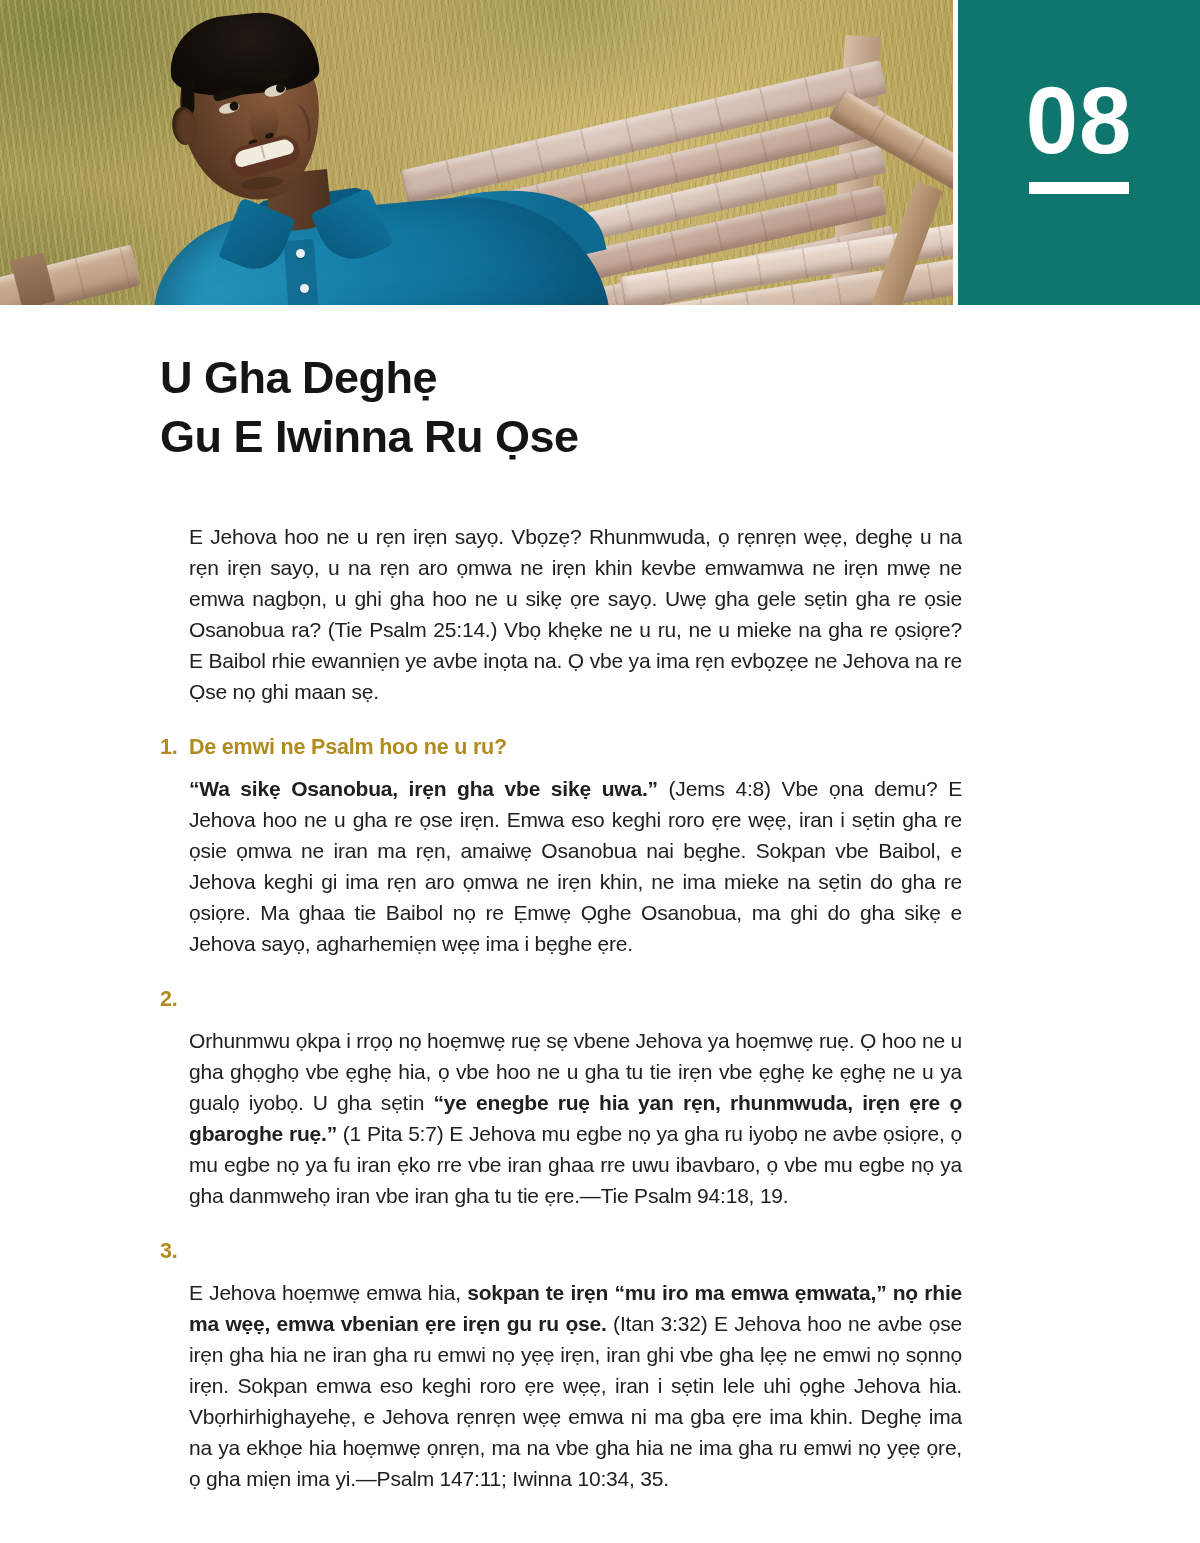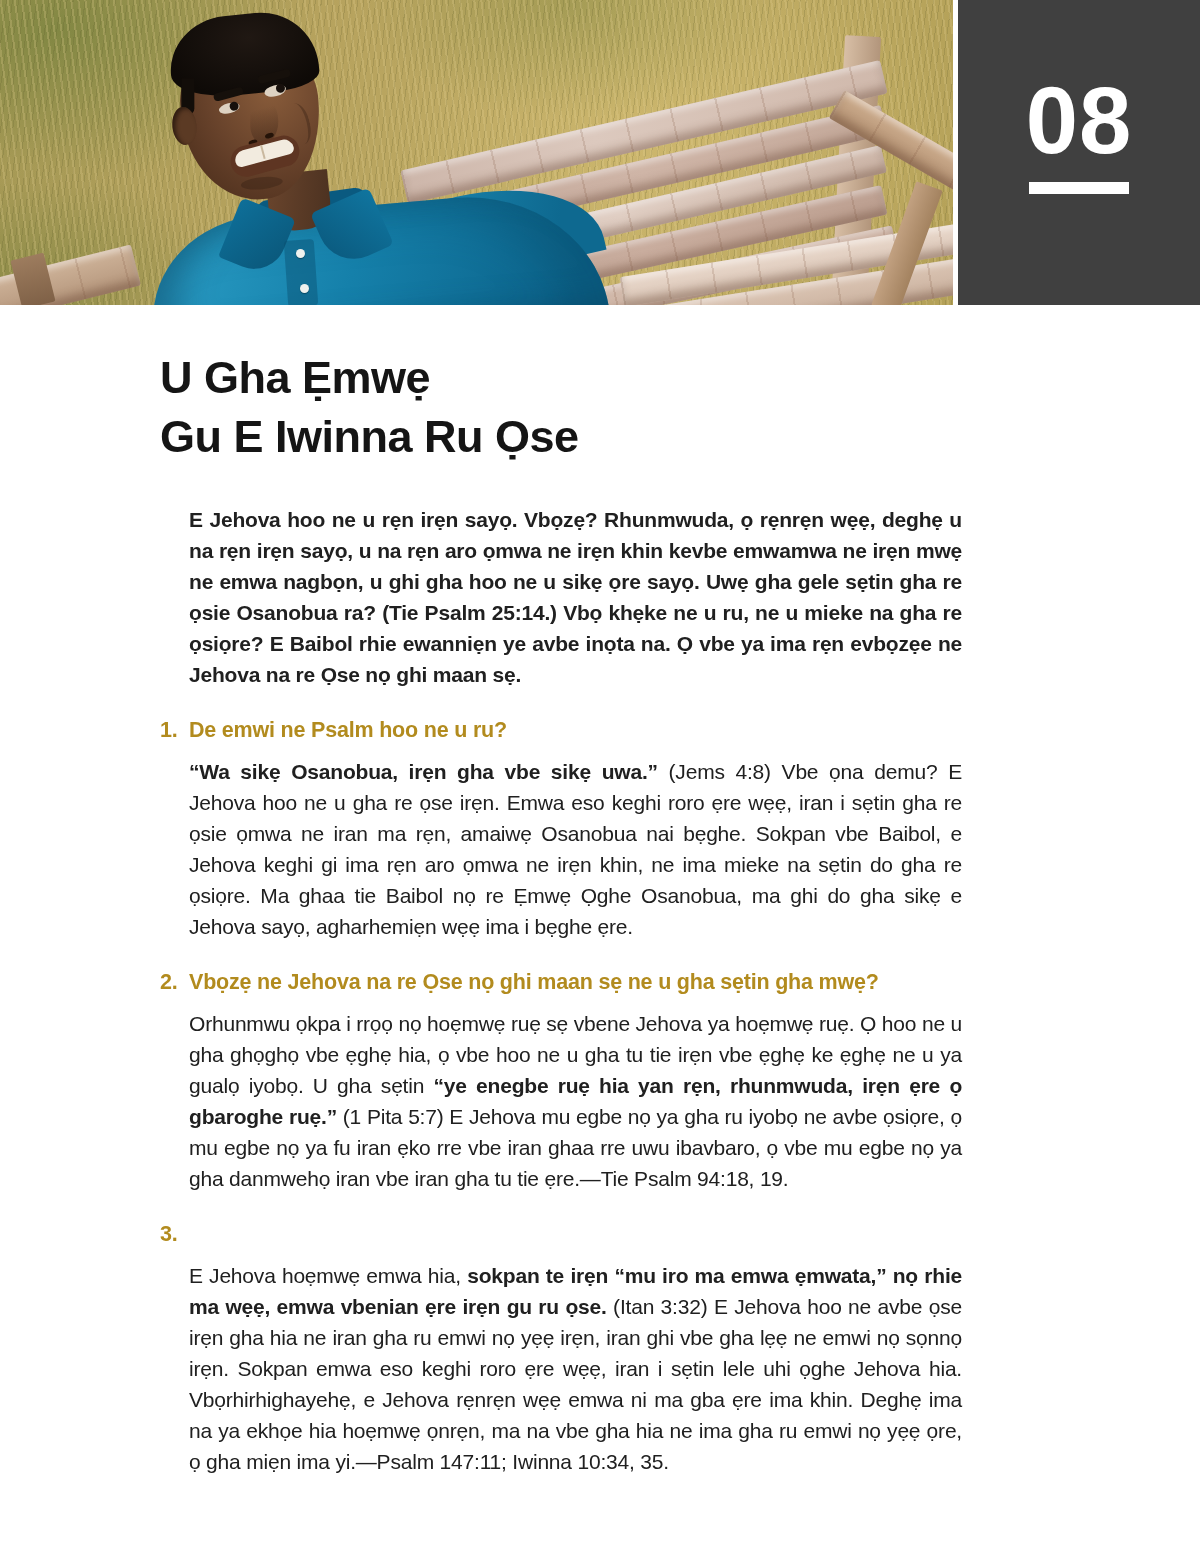--- a/index.html
+++ b/index.html
@@ -122,21 +122,21 @@
   .content{position:absolute;left:160px;top:348px;width:802px;color:#202020;}
   .title{
     font-size:45px;line-height:59px;font-weight:700;color:#151515;
     letter-spacing:-0.5px;margin:0;
   }
   .para{
     margin:0 0 0 29px;width:773px;
     font-size:21px;line-height:31px;text-align:justify;letter-spacing:-0.2px;
     color:#202020;
   }
-  .intro{margin-top:38px;font-weight:bold;}
+  .intro{margin-top:55px;}
   .question{margin-top:25px;}
   .q-head{
     display:flex;font-weight:700;font-size:21.5px;line-height:30px;
     margin:0 0 11px 0;letter-spacing:-0.2px;
   }
   .q-num{flex:none;width:29px;}
   .b{font-weight:700;}
 </style>
 </head>
 <body>
@@ -188,42 +188,41 @@
         <div class="fold-right"></div>
         <div class="mouth">
           <div class="teeth"></div>
           <div class="tooth-gap"></div>
         </div>
         <div class="chin-shadow"></div>
       </div>
     </div>
   </div>
 
-  <div class="badge" style="background:#404040;">
+  <div class="badge" style="background:#0f766e;">
     <div class="badge-number">08</div>
     <div class="badge-underline"></div>
   </div>
 
   <div class="content">
-    <h1 class="title"><span>U Gha Ẹmwẹ</span><br><span>Gu E Iwinna Ru Ọse</span></h1>
+    <h1 class="title"><span>U Gha Deghẹ</span><br><span>Gu E Iwinna Ru Ọse</span></h1>
 
     <p class="para intro">E Jehova hoo ne u rẹn irẹn sayọ. Vbọzẹ? Rhunmwuda, ọ rẹnrẹn wẹẹ, deghẹ u na rẹn irẹn sayọ, u na rẹn aro ọmwa ne irẹn khin kevbe emwamwa ne irẹn mwẹ ne emwa nagbọn, u ghi gha hoo ne u sikẹ ọre sayọ. Uwẹ gha gele sẹtin gha re ọsie Osanobua ra? (Tie Psalm 25:14.) Vbọ khẹke ne u ru, ne u mieke na gha re ọsiọre? E Baibol rhie ewanniẹn ye avbe inọta na. Ọ vbe ya ima rẹn evbọzẹe ne Jehova na re Ọse nọ ghi maan sẹ.</p>
 
     <div class="question">
       <div class="q-head" style="color:#b28b1e;">
         <span class="q-num">1.</span>
         <span class="q-text">De emwi ne Psalm hoo ne u ru?</span>
       </div>
       <p class="para"><span class="b">“Wa sikẹ Osanobua, irẹn gha vbe sikẹ uwa.”</span><span> (Jems 4:8) Vbe ọna demu? E Jehova hoo ne u gha re ọse irẹn. Emwa eso keghi roro ẹre wẹẹ, iran i sẹtin gha re ọsie ọmwa ne iran ma rẹn, amaiwẹ Osanobua nai bẹghe. Sokpan vbe Baibol, e Jehova keghi gi ima rẹn aro ọmwa ne irẹn khin, ne ima mieke na sẹtin do gha re ọsiọre. Ma ghaa tie Baibol nọ re Ẹmwẹ Ọghe Osanobua, ma ghi do gha sikẹ e Jehova sayọ, agharhemiẹn wẹẹ ima i bẹghe ẹre.</span></p>
     </div>
 
     <div class="question">
       <div class="q-head" style="color:#b28b1e;">
         <span class="q-num">2.</span>
-        <span class="q-text">Vbọzẹ ne Jehova na re Ọse nọ ghi maan sẹ ne u gha sẹtin gha mwẹ?</span>
       </div>
       <p class="para"><span>Orhunmwu ọkpa i rrọọ nọ hoẹmwẹ ruẹ sẹ vbene Jehova ya hoẹmwẹ ruẹ. Ọ hoo ne u gha ghọghọ vbe ẹghẹ hia, ọ vbe hoo ne u gha tu tie irẹn vbe ẹghẹ ke ẹghẹ ne u ya gualọ iyobọ. U gha sẹtin </span><span class="b">“ye enegbe ruẹ hia yan rẹn, rhunmwuda, irẹn ẹre ọ gbaroghe ruẹ.”</span><span> (1 Pita 5:7) E Jehova mu egbe nọ ya gha ru iyobọ ne avbe ọsiọre, ọ mu egbe nọ ya fu iran ẹko rre vbe iran ghaa rre uwu ibavbaro, ọ vbe mu egbe nọ ya gha danmwehọ iran vbe iran gha tu tie ẹre.—Tie Psalm 94:18, 19.</span></p>
     </div>
 
     <div class="question">
       <div class="q-head" style="color:#b28b1e;">
         <span class="q-num">3.</span>
       </div>
       <p class="para"><span>E Jehova hoẹmwẹ emwa hia, </span><span class="b">sokpan te irẹn “mu iro ma emwa ẹmwata,” nọ rhie ma wẹẹ, emwa vbenian ẹre irẹn gu ru ọse.</span><span> (Itan 3:32) E Jehova hoo ne avbe ọse irẹn gha hia ne iran gha ru emwi nọ yẹẹ irẹn, iran ghi vbe gha lẹẹ ne emwi nọ sọnnọ irẹn. Sokpan emwa eso keghi roro ẹre wẹẹ, iran i sẹtin lele uhi ọghe Jehova hia. Vbọrhirhighayehẹ, e Jehova rẹnrẹn wẹẹ emwa ni ma gba ẹre ima khin. Deghẹ ima na ya ekhọe hia hoẹmwẹ ọnrẹn, ma na vbe gha hia ne ima gha ru emwi nọ yẹẹ ọre, ọ gha miẹn ima yi.—Psalm 147:11; Iwinna 10:34, 35.</span></p>
     </div>

